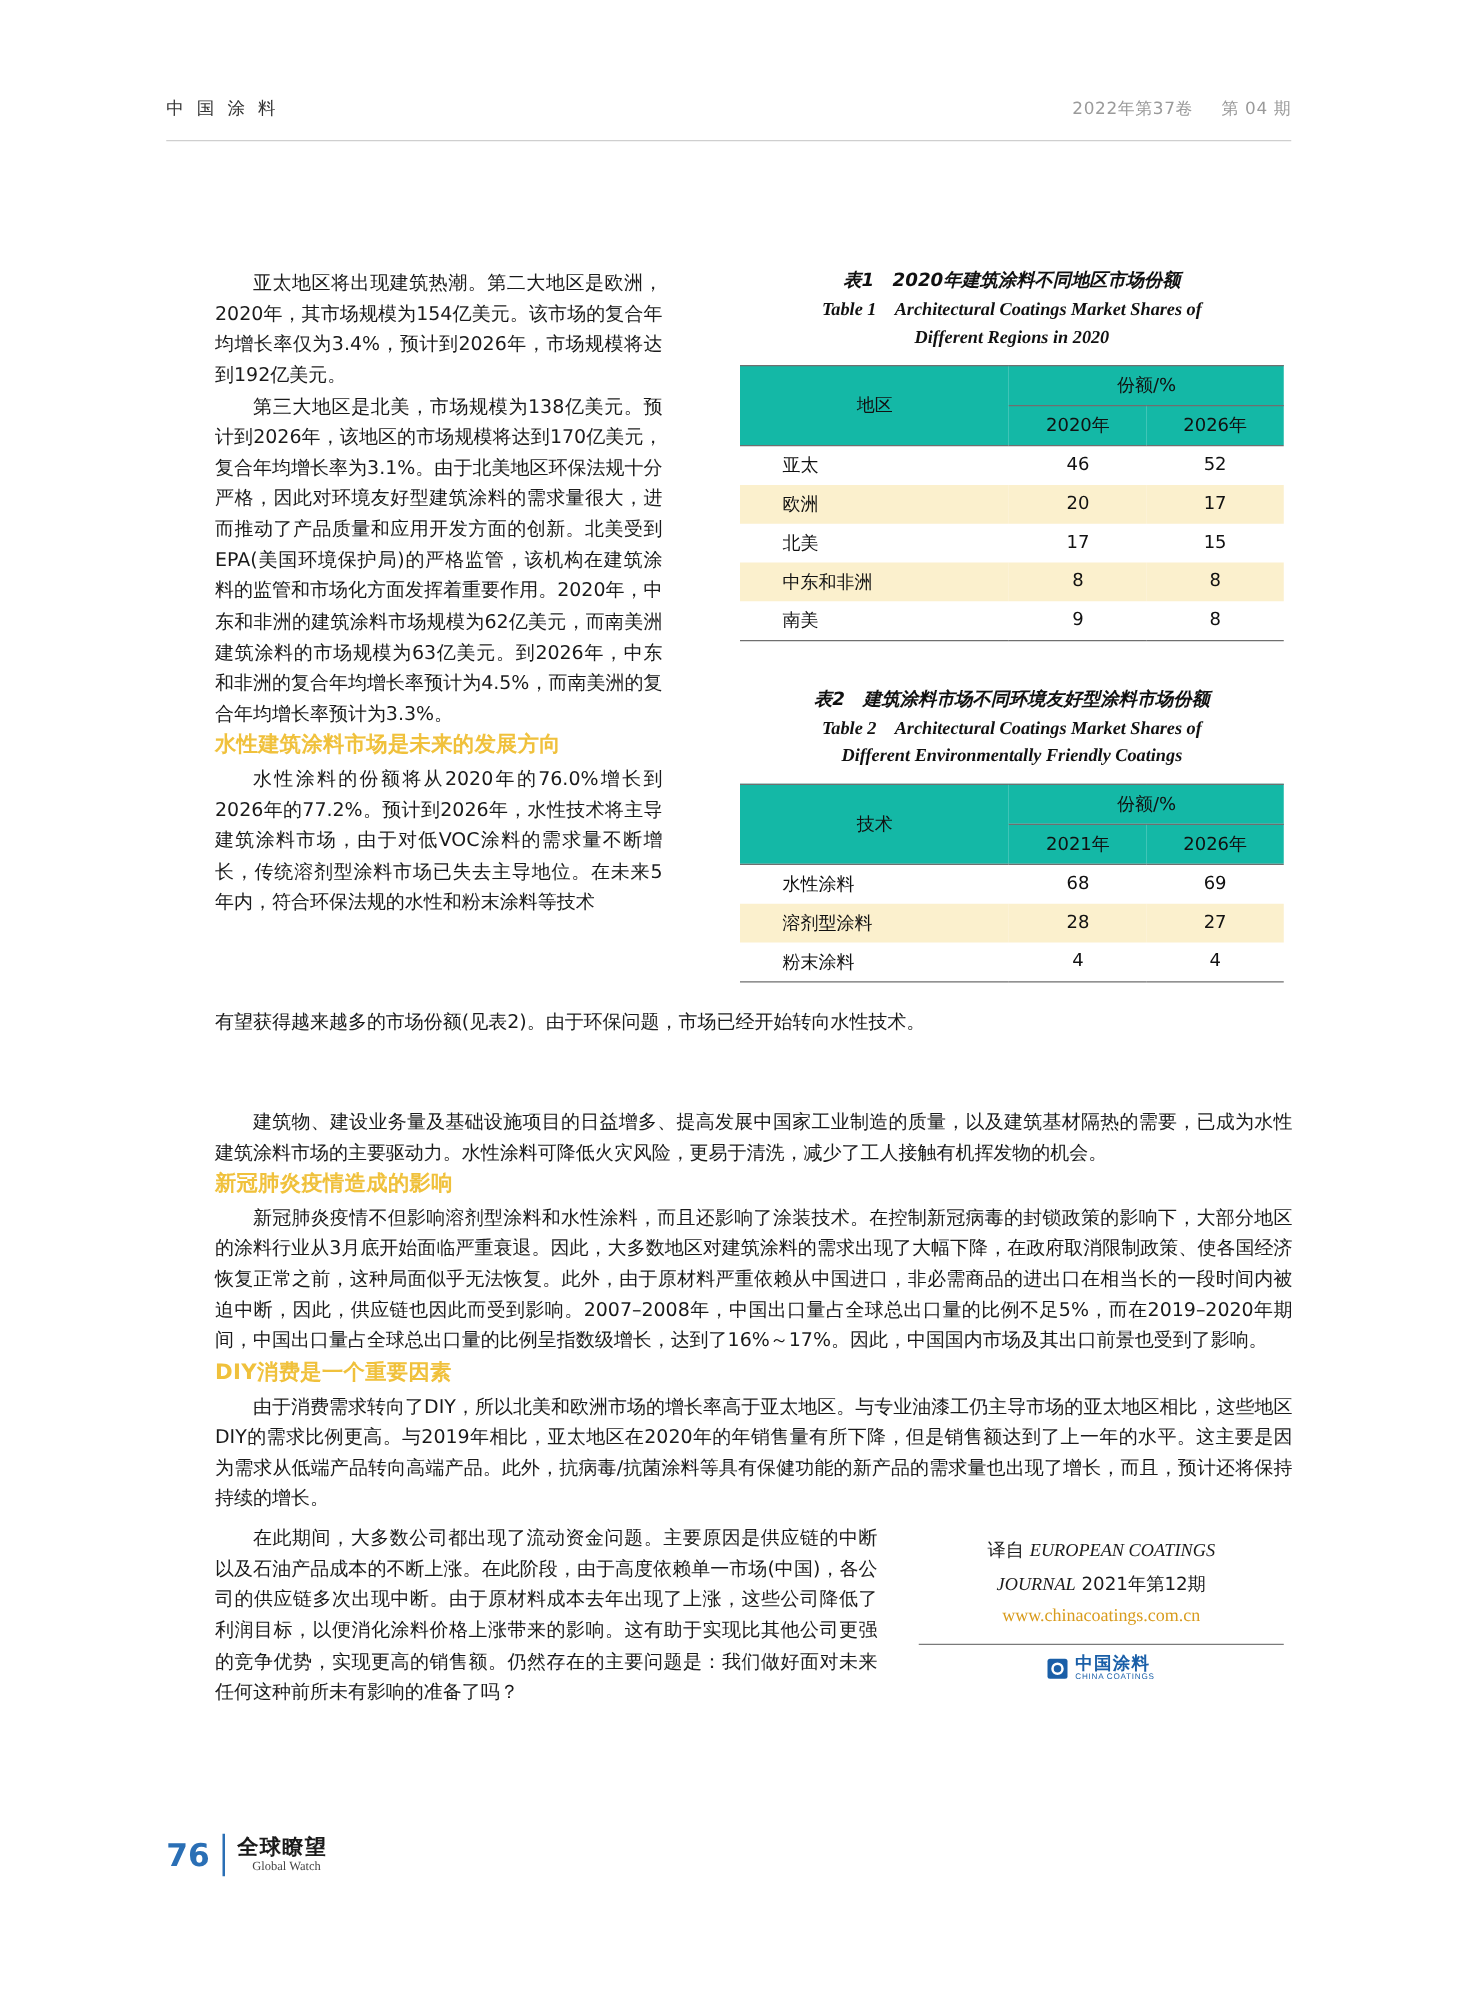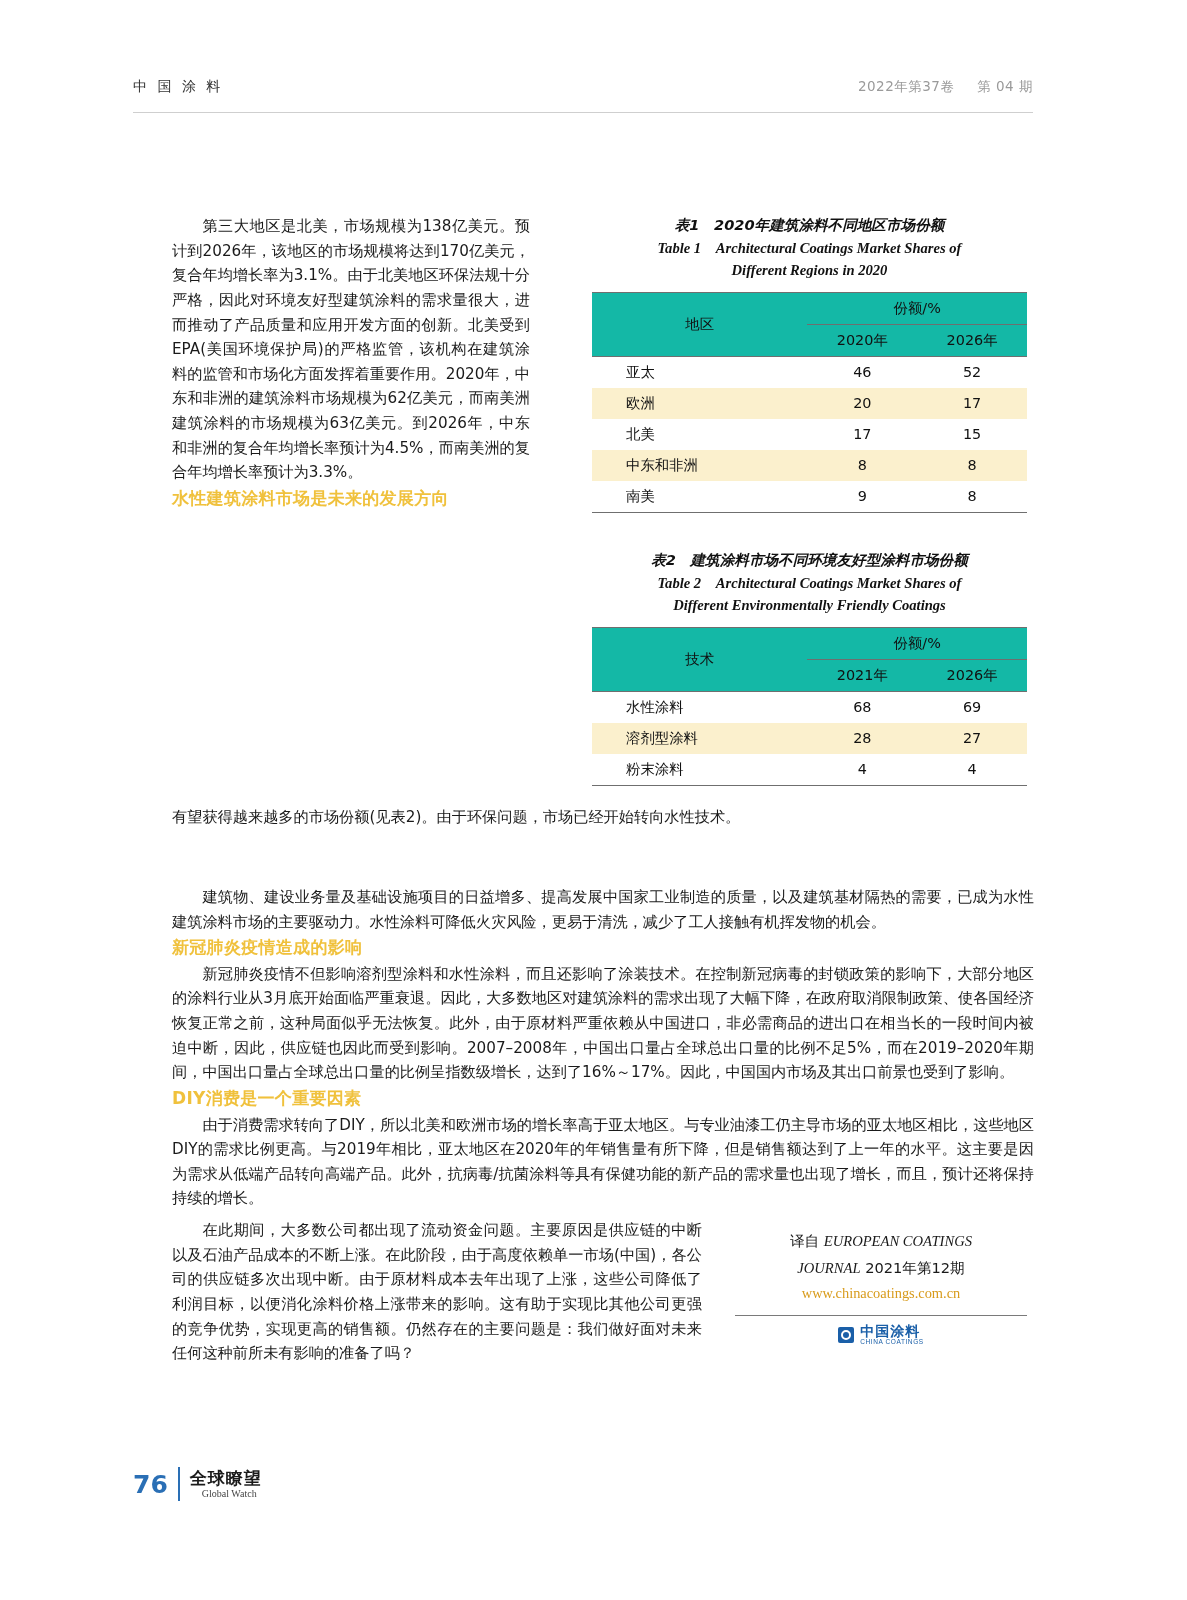--- a/index.html
+++ b/index.html
@@ -247,22 +247,24 @@
   <div class="header">
     <div class="header-left">中 国 涂 料</div>
     <div class="header-right">
       <span class="vol">2022年第37卷</span>
       <span>第 04 期</span>
     </div>
   </div>
   <div class="header-rule"></div>
 
   <div class="col-left">
+    <p>亚太地区将出现建筑热潮。第二大地区是欧洲，2020年，其市场规模为154亿美元。该市场的复合年均增长率仅为3.4%，预计到2026年，市场规模将达到192亿美元。</p>
     <p>第三大地区是北美，市场规模为138亿美元。预计到2026年，该地区的市场规模将达到170亿美元，复合年均增长率为3.1%。由于北美地区环保法规十分严格，因此对环境友好型建筑涂料的需求量很大，进而推动了产品质量和应用开发方面的创新。北美受到EPA(美国环境保护局)的严格监管，该机构在建筑涂料的监管和市场化方面发挥着重要作用。2020年，中东和非洲的建筑涂料市场规模为62亿美元，而南美洲建筑涂料的市场规模为63亿美元。到2026年，中东和非洲的复合年均增长率预计为4.5%，而南美洲的复合年均增长率预计为3.3%。</p>
     <p class="sec-head">水性建筑涂料市场是未来的发展方向</p>
+    <p>水性涂料的份额将从2020年的76.0%增长到2026年的77.2%。预计到2026年，水性技术将主导建筑涂料市场，由于对低VOC涂料的需求量不断增长，传统溶剂型涂料市场已失去主导地位。在未来5年内，符合环保法规的水性和粉末涂料等技术</p>
   </div>
 
   <div class="tablebox" id="table1-box">
     <div class="tbl-title">
       <div>表1　2020年建筑涂料不同地区市场份额</div>
       <div class="en">Table 1　Architectural Coatings Market Shares of</div>
       <div class="en">Different Regions in 2020</div>
     </div>
     <table>
       <thead>

